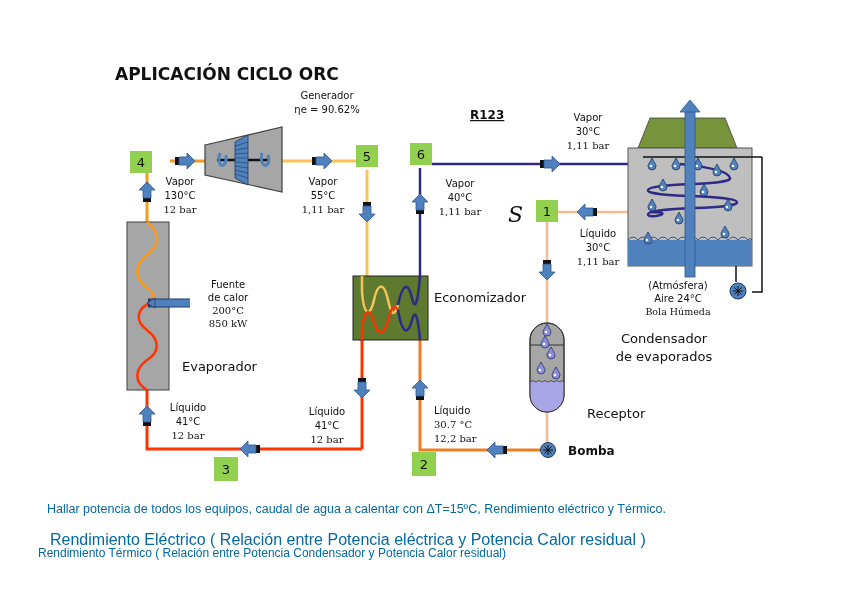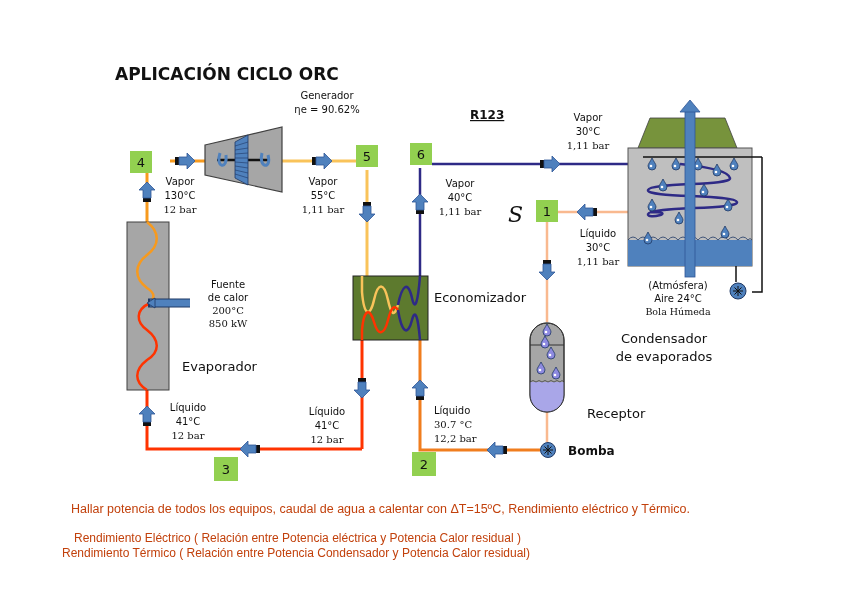--- a/index.html
+++ b/index.html
@@ -2,21 +2,21 @@
 <html><head>
 <meta charset="utf-8">
 <style>
   html, body { margin:0; padding:0; background:#ffffff; }
   body { width:848px; height:599px; position:relative; overflow:hidden; font-family:"DejaVu Sans", sans-serif; }
   #diagram { position:absolute; left:0; top:0; }
   .t { font-family:"DejaVu Sans", sans-serif; fill:#111; }
   .ts { font-family:"DejaVu Serif", serif; fill:#111; }
   .tb { font-family:"DejaVu Sans", sans-serif; font-weight:bold; fill:#111; }
   .node-num { font-family:"DejaVu Sans", sans-serif; font-size:13px; fill:#111; }
-  .foot { position:absolute; font-family:"Liberation Sans", sans-serif; color:#c2410c; white-space:nowrap;margin-left:24px; }
+  .foot { position:absolute; font-family:"Liberation Sans", sans-serif; color:#0369a1; white-space:nowrap; }
 </style>
 </head>
 <body>
 
 <svg id="diagram" width="848" height="599" viewBox="0 0 848 599">
   <defs>
     <g id="arrow-r">
       <rect x="-10" y="-4" width="4" height="8" fill="#111"></rect>
       <path d="M-6,-4 L2,-4 L2,-8 L10,0 L2,8 L2,4 L-6,4 Z" fill="#4f81bd" stroke="#2f5597" stroke-width="0.8"></path>
     </g>
@@ -244,14 +244,14 @@
     <text x="327" y="443" class="ts" font-size="10" text-anchor="middle">12 bar</text>
   </g>
   <g>
     <text x="434" y="414" class="t" font-size="10">Líquido</text>
     <text x="434" y="428" class="ts" font-size="10">30.7 °C</text>
     <text x="434" y="442" class="ts" font-size="10">12,2 bar</text>
   </g>
 </svg>
 
 <div class="foot" style="left:47px; top:502px; font-size:12.5px;">Hallar potencia de todos los equipos, caudal de agua a calentar con ΔT=15ºC, Rendimiento eléctrico y Térmico.</div>
-<div class="foot" style="left:50px; top:531px; font-size:12px;">Rendimiento Eléctrico ( Relación entre Potencia eléctrica y Potencia Calor residual )</div>
+<div class="foot" style="left:50px; top:531px; font-size:16px;">Rendimiento Eléctrico ( Relación entre Potencia eléctrica y Potencia Calor residual )</div>
 <div class="foot" style="left:38px; top:546px; font-size:12px;">Rendimiento Térmico ( Relación entre Potencia Condensador y Potencia Calor residual)</div>
 
 </body></html>

